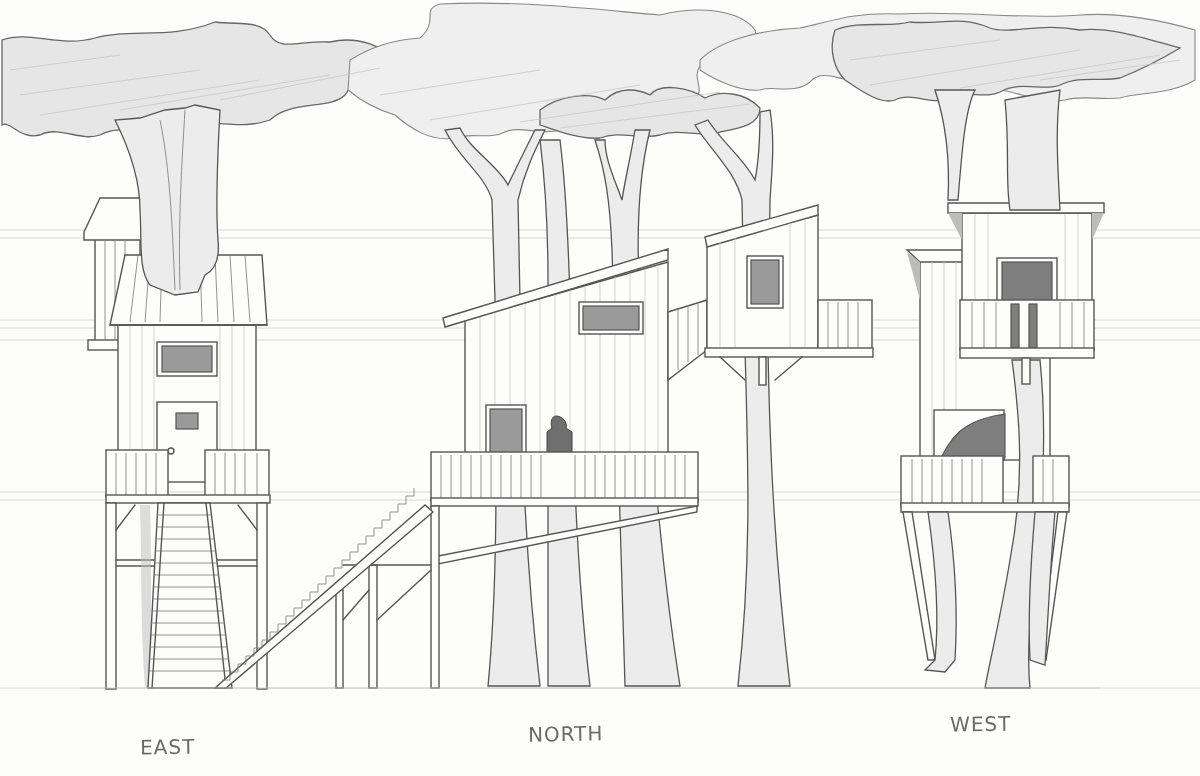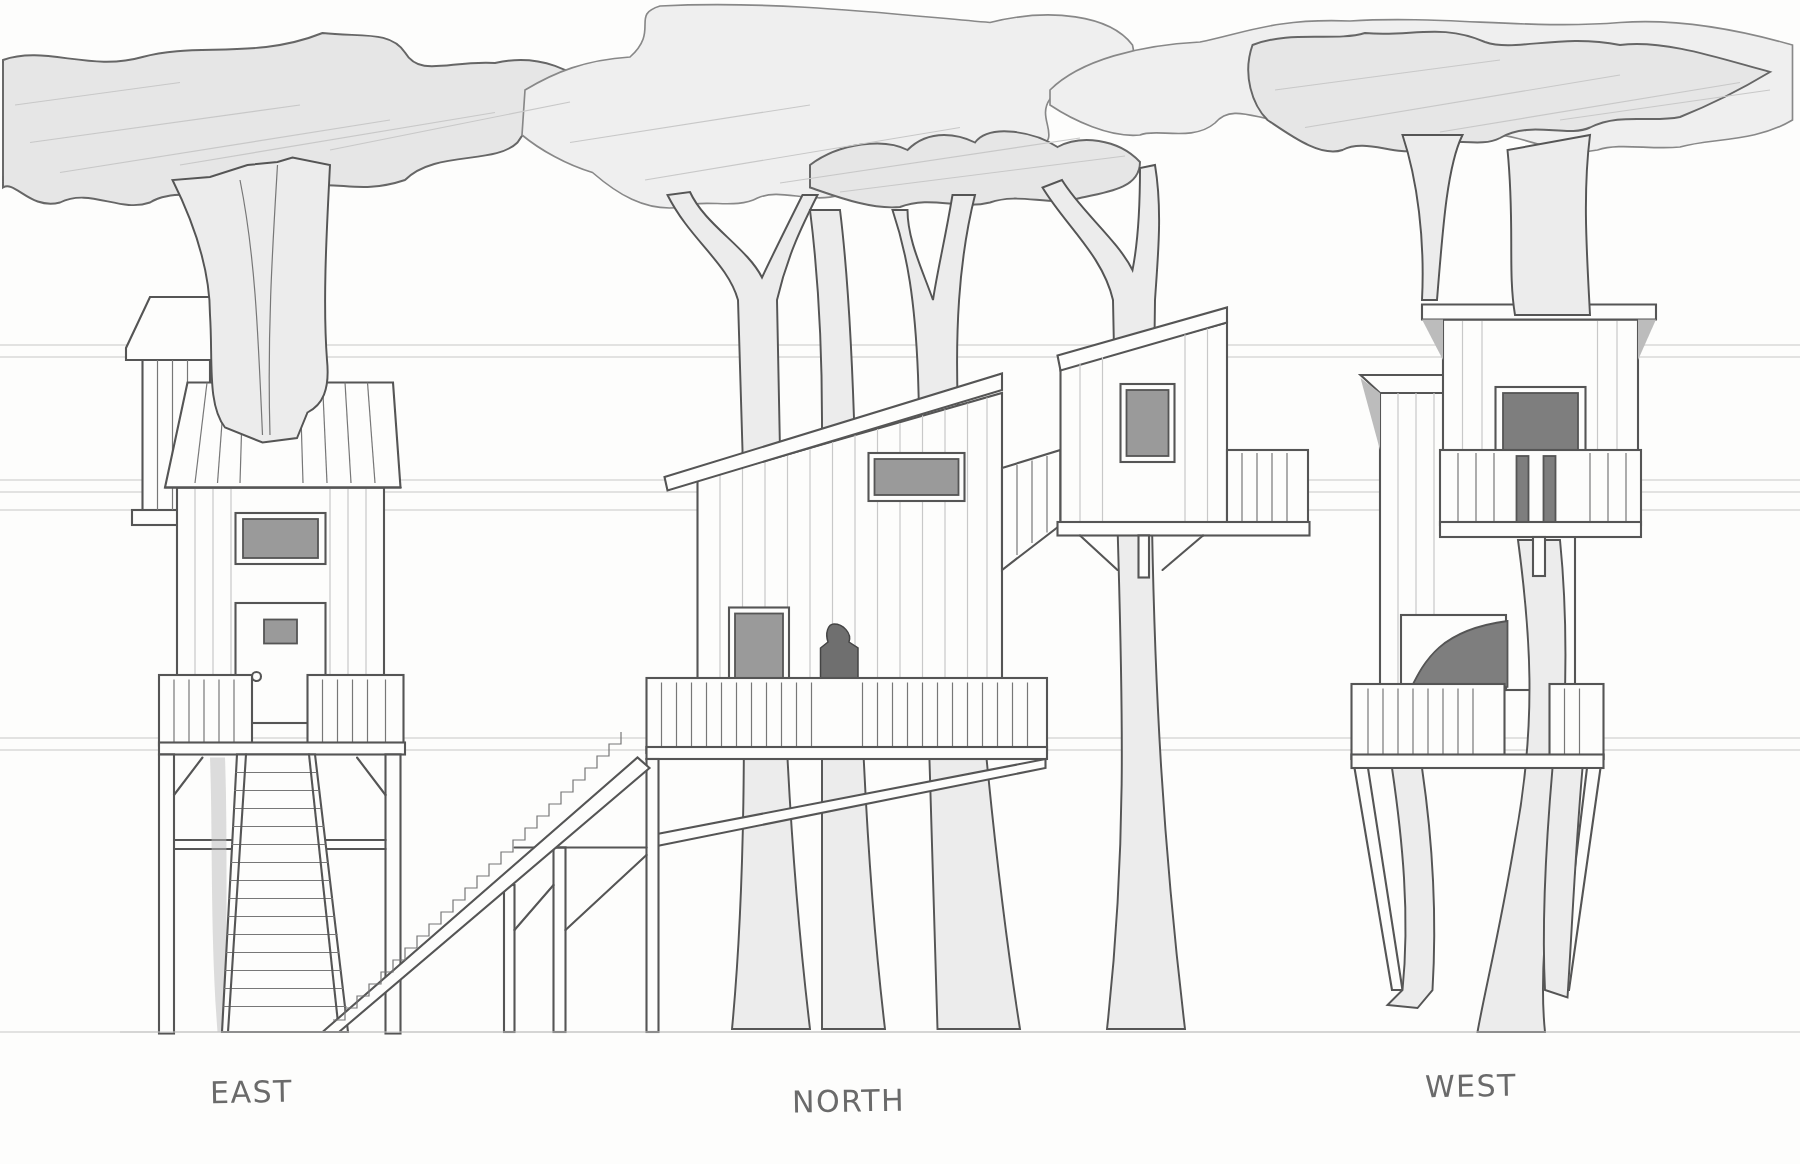--- a/index.html
+++ b/index.html
@@ -328,15 +328,15 @@
     <path class="wall" d="M903,512 L912,512 L935,660 L928,660 Z"></path>
     <path class="wall" d="M1067,512 L1058,512 L1040,660 L1046,660 Z"></path>
     <path class="trunk" d="M928,512 C935,560 940,610 935,660 L925,670 L945,672 L955,660 C958,610 955,560 948,512 Z"></path>
     <path class="trunk" d="M1035,512 C1030,570 1028,620 1030,660 L1045,665 C1048,620 1050,570 1055,512 Z"></path>
   </g>
 
   <line class="faint" x1="80" y1="688" x2="1100" y2="688"></line>
 </svg>
 </div>
 
-<div class="label" style="left:140px; top:716px;">EAST</div>
+<div class="label" style="left:140px; top:735px;">EAST</div>
 <div class="label" style="left:528px; top:722px;">NORTH</div>
 <div class="label" style="left:950px; top:712px;">WEST</div>
 
 </body></html>

